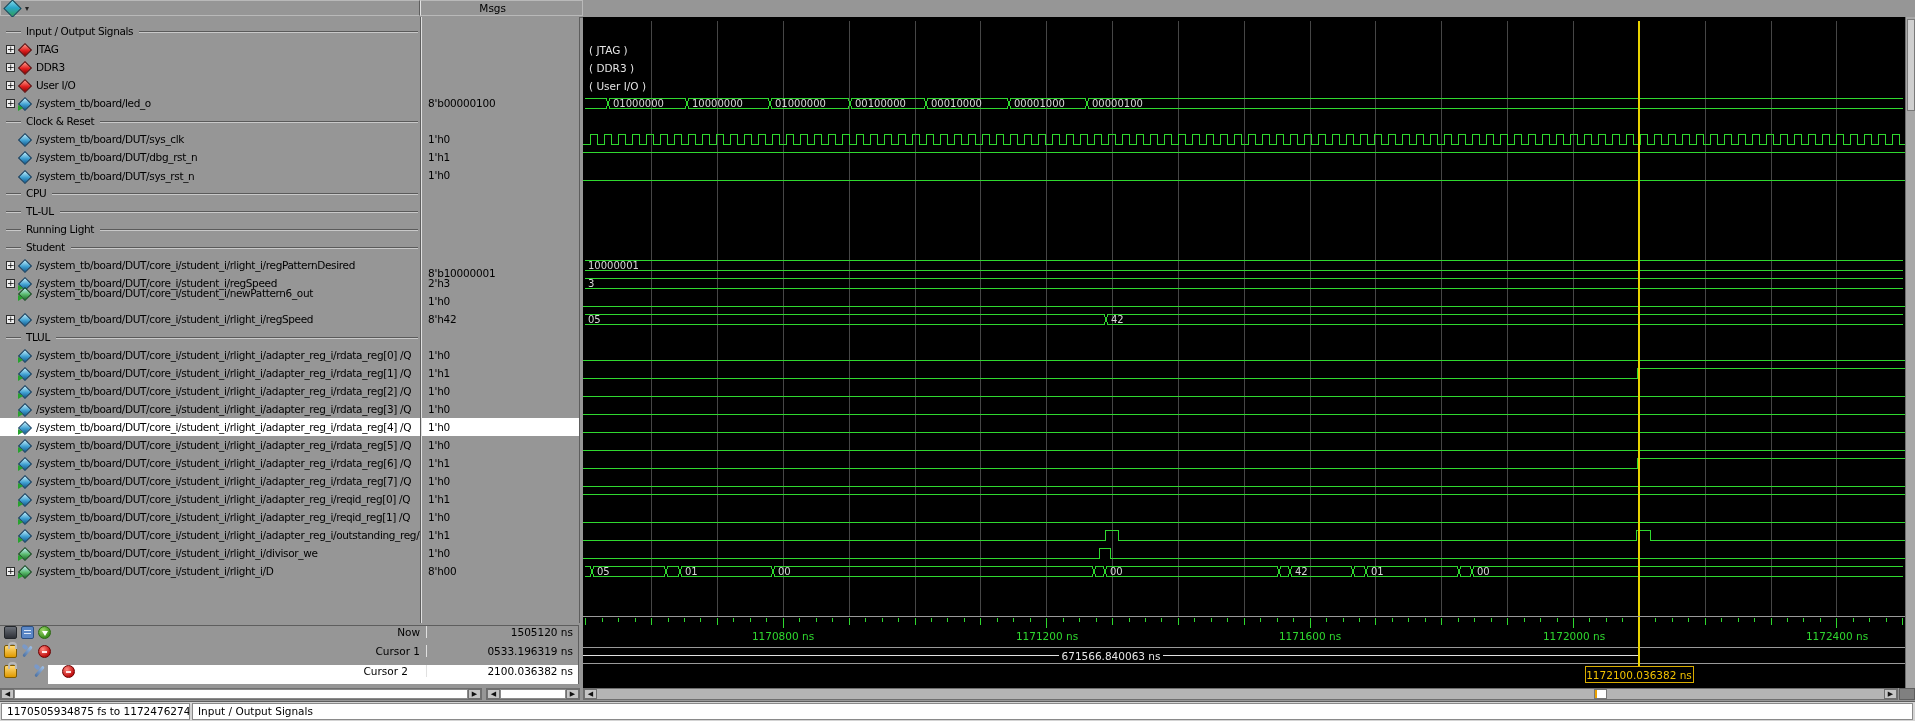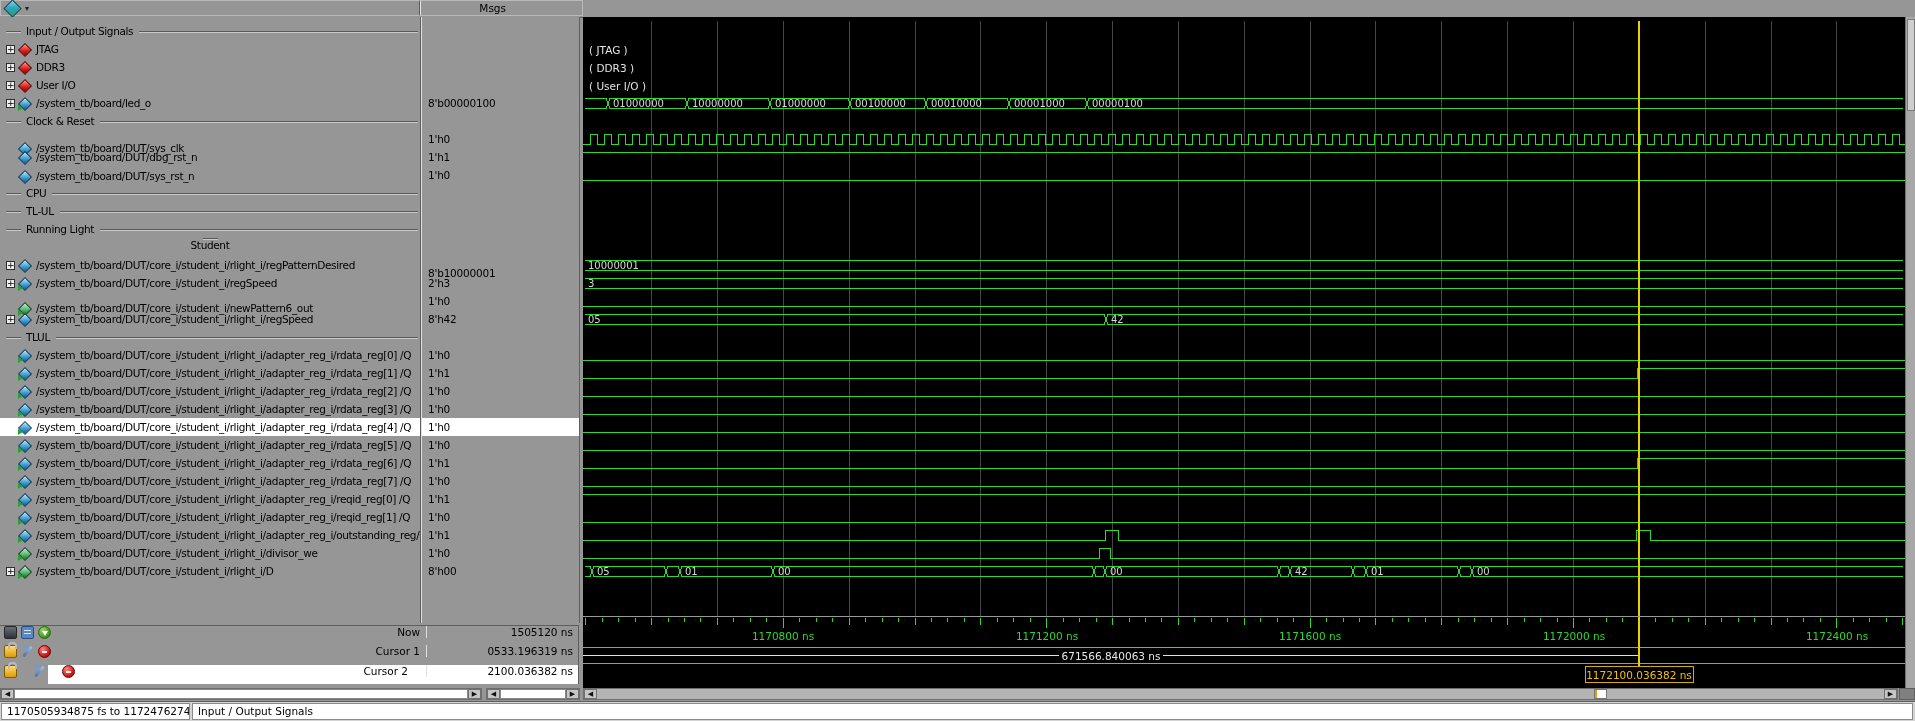--- a/index.html
+++ b/index.html
@@ -113,21 +113,21 @@
         <div class="icon blue out">
           <div class="dia"></div>
         </div>
         <div class="nm">/system_tb/board/led_o</div>
       </div>
       <div class="row" style="top: 95px;">
         <div class="grow-line g-pre"></div>
         <div class="nm">Clock &amp; Reset</div>
         <div class="grow-line g-post"></div>
       </div>
-      <div class="row" style="top: 122px;">
+      <div class="row" style="top: 113px;">
         <div class="exp-sp"></div>
         <div class="icon blue">
           <div class="dia"></div>
         </div>
         <div class="nm">/system_tb/board/DUT/sys_clk</div>
       </div>
       <div class="row" style="top: 131px;">
         <div class="exp-sp"></div>
         <div class="icon blue">
           <div class="dia"></div>
@@ -149,40 +149,40 @@
       <div class="row" style="top: 185px;">
         <div class="grow-line g-pre"></div>
         <div class="nm">TL-UL</div>
         <div class="grow-line g-post"></div>
       </div>
       <div class="row" style="top: 203px;">
         <div class="grow-line g-pre"></div>
         <div class="nm">Running Light</div>
         <div class="grow-line g-post"></div>
       </div>
-      <div class="row" style="top: 221px; flex-direction: column;">
+      <div class="row" style="top: 221px;">
         <div class="grow-line g-pre"></div>
         <div class="nm">Student</div>
         <div class="grow-line g-post"></div>
       </div>
       <div class="row" style="top: 239px;">
         <div class="expander">+</div>
         <div class="icon blue">
           <div class="dia"></div>
         </div>
         <div class="nm">/system_tb/board/DUT/core_i/student_i/rlight_i/regPatternDesired</div>
       </div>
       <div class="row" style="top: 257px;">
         <div class="expander">+</div>
         <div class="icon blue out">
           <div class="dia"></div>
         </div>
         <div class="nm">/system_tb/board/DUT/core_i/student_i/regSpeed</div>
       </div>
-      <div class="row" style="top: 282px;">
+      <div class="row" style="top: 267px;">
         <div class="exp-sp"></div>
         <div class="icon port out">
           <div class="dia"></div>
         </div>
         <div class="nm">/system_tb/board/DUT/core_i/student_i/newPattern6_out</div>
       </div>
       <div class="row" style="top: 293px;">
         <div class="expander">+</div>
         <div class="icon blue">
           <div class="dia"></div>

